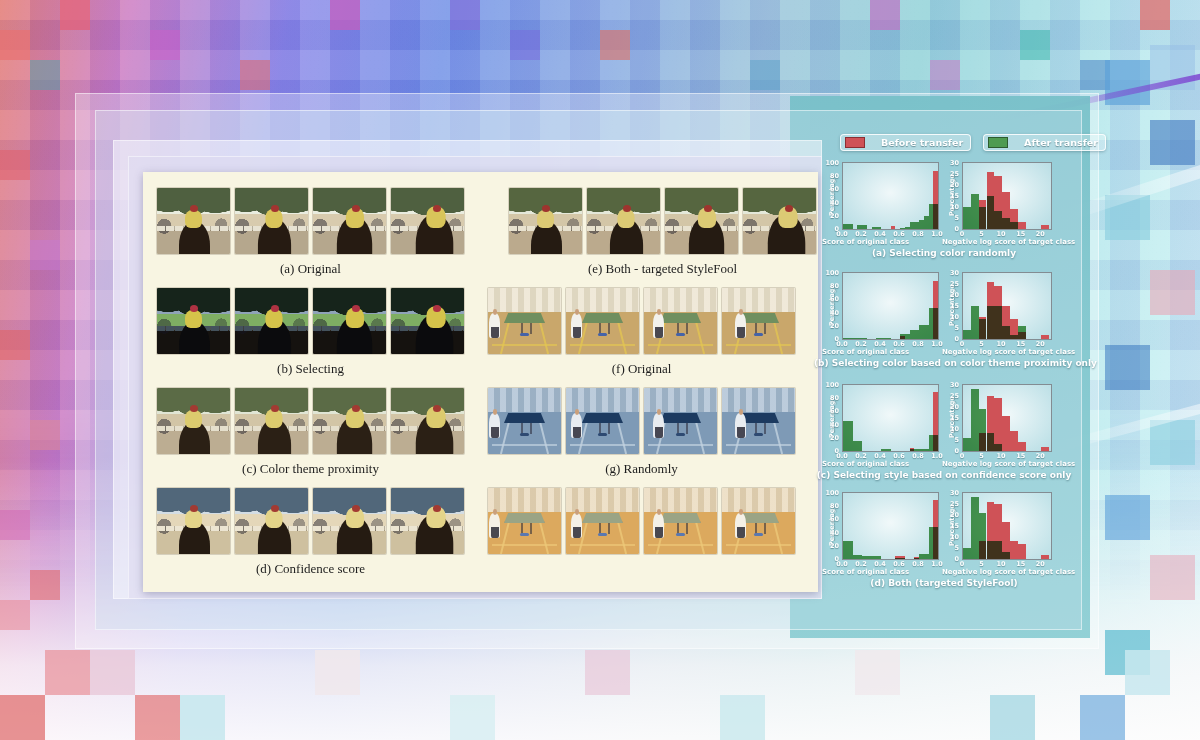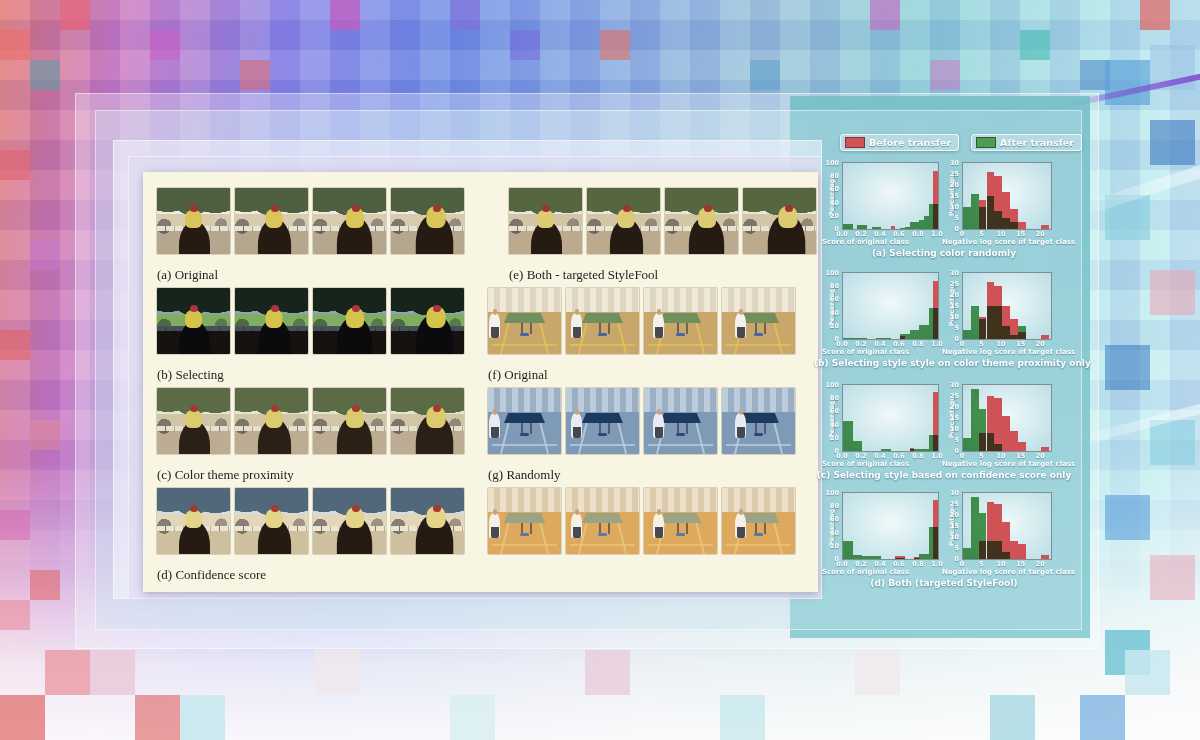--- a/index.html
+++ b/index.html
@@ -52,21 +52,21 @@
   .l2{left:95px;top:110px;width:985px;height:518px;background:rgba(200,225,238,.35);}
   .l3{left:113px;top:140px;width:707px;height:457px;background:rgba(250,250,255,.55);}
   .l4{left:128px;top:156px;width:692px;height:441px;background:rgba(222,218,240,.6);}
   
   .paper{position:absolute;left:143px;top:172px;width:675px;height:420px;background:#f8f5e2;
     box-shadow:0 2px 8px rgba(70,70,110,.35);}
   .fig-row{position:absolute;width:307px;}
   .strip{display:flex;gap:5px;}
   .frame{width:73px;height:66px;position:relative;overflow:hidden;border-radius:1px;
     box-shadow:0 0 0 1px rgba(110,100,80,.25);}
-  .fig-caption{margin-top:13px;font:13px "Liberation Serif",serif;color:#1d1d1d;white-space:nowrap;}
+  .fig-caption{margin-top:7px;text-align:center;font:13px "Liberation Serif",serif;color:#1d1d1d;white-space:nowrap;}
   
   .frame.horse{background-image:
     radial-gradient(55% 40% at 15% 8%, var(--foliage) 0 70%, transparent 71%),
     radial-gradient(60% 45% at 80% 6%, var(--foliage) 0 70%, transparent 71%),
     radial-gradient(35% 25% at 48% 26%, var(--foliage) 0 60%, transparent 61%),
     radial-gradient(14% 16% at 10% 58%, rgba(20,20,35,.45) 0 70%, transparent 71%),
     radial-gradient(12% 14% at 88% 56%, rgba(20,20,35,.35) 0 70%, transparent 71%),
     linear-gradient(to bottom, var(--sky) 0 40%, var(--mid) 40% 57%, var(--fence) 57% 64%, var(--ground) 64% 100%);}
   .h-fence{position:absolute;top:57%;height:8%;left:0;right:0;
     background:repeating-linear-gradient(90deg, var(--fence) 0 8px, rgba(90,80,60,.35) 8px 9px);}
@@ -89,21 +89,21 @@
   .c-legs{position:absolute;top:53%;left:45%;width:10%;height:16%;
     border-left:2px solid rgba(40,40,55,.55);border-right:2px solid rgba(40,40,55,.55);}
   .c-base{position:absolute;top:68%;left:44%;width:12%;height:5%;background:var(--accent);border-radius:2px;}
   .c-person{position:absolute;top:38%;left:2%;width:15%;height:38%;background:var(--person);
     border-radius:40% 40% 12% 12%;}
   .c-person::after{content:"";position:absolute;top:-16%;left:28%;width:45%;height:24%;background:#caa07c;border-radius:50%;}
   .c-person::before{content:"";position:absolute;bottom:0;left:12%;width:76%;height:45%;background:rgba(30,30,42,.8);border-radius:0 0 20% 20%;}
   
   .hists{position:absolute;left:818px;top:130px;width:252px;height:490px;color:#fff;}
   .legend{position:absolute;left:22px;top:4px;display:flex;gap:12px;}
-  .pill{display:inline-flex;align-items:center;gap:4px;padding:2px 7px 2px 4px;border-radius:4px;
+  .pill{display:inline-flex;align-items:center;gap:16px;padding:2px 7px 2px 4px;border-radius:4px;
     background:rgba(255,255,255,.28);border:1px solid rgba(255,255,255,.85);
     box-shadow:0 1px 3px rgba(30,60,70,.3);font-size:9.5px;font-weight:bold;
     text-shadow:0 1px 1px rgba(30,70,80,.5);white-space:nowrap;}
   .swatch{width:18px;height:9px;border:1px solid rgba(0,0,0,.35);display:inline-block;}
   .swatch.red{background:#cf5257;border-color:#8a2f33;}
   .swatch.green{background:#4f9b51;border-color:#2e5c30;}
   .hrow{position:absolute;left:0;width:252px;height:108px;}
   .plot{position:absolute;top:0;border:1px solid #838c92;overflow:hidden;
     background:radial-gradient(ellipse at 50% 45%, rgba(255,255,255,.85), rgba(213,235,240,.45));}
   .bar{position:absolute;bottom:0;}
@@ -558,21 +558,21 @@
           <div class="ytick" style="left: 127px; top: 30px;">15</div>
           <div class="ytick" style="left: 127px; top: 19px;">20</div>
           <div class="ytick" style="left: 127px; top: 8px;">25</div>
           <div class="ytick" style="left: 127px; top: -3px;">30</div>
           <div class="xtick" style="left: 136px; top: 68px;">0</div>
           <div class="xtick" style="left: 155.6px; top: 68px;">5</div>
           <div class="xtick" style="left: 175.1px; top: 68px;">10</div>
           <div class="xtick" style="left: 194.7px; top: 68px;">15</div>
           <div class="xtick" style="left: 214.2px; top: 68px;">20</div>
           <div class="xlab" style="left: 124px; width: 128px; top: 76px;">Negative log score of target class</div>
-          <div class="hcaption">(b) Selecting style style on color theme proximity only</div>
+          <div class="hcaption">(b) Selecting color based on color theme proximity only</div>
         </div>
         <div class="hrow" style="top: 254px;">
           <div class="plot" style="left: 24px; width: 95px; height: 66px;">
             <div class="bar before" style="left: 66.5px; width: 4.8px; height: 3.3px; background: rgb(207, 82, 87);"></div>
             <div class="bar before" style="left: 90.3px; width: 4.8px; height: 59.4px; background: rgb(207, 82, 87);"></div>
             <div class="bar after" style="left: 0px; width: 4.8px; height: 29.7px; background: rgb(79, 155, 81);"></div>
             <div class="bar after" style="left: 4.8px; width: 4.8px; height: 29.7px; background: rgb(79, 155, 81);"></div>
             <div class="bar after" style="left: 9.5px; width: 4.8px; height: 9.9px; background: rgb(79, 155, 81);"></div>
             <div class="bar after" style="left: 14.3px; width: 4.8px; height: 9.9px; background: rgb(79, 155, 81);"></div>
             <div class="bar after" style="left: 38px; width: 4.8px; height: 2px; background: rgb(79, 155, 81);"></div>

